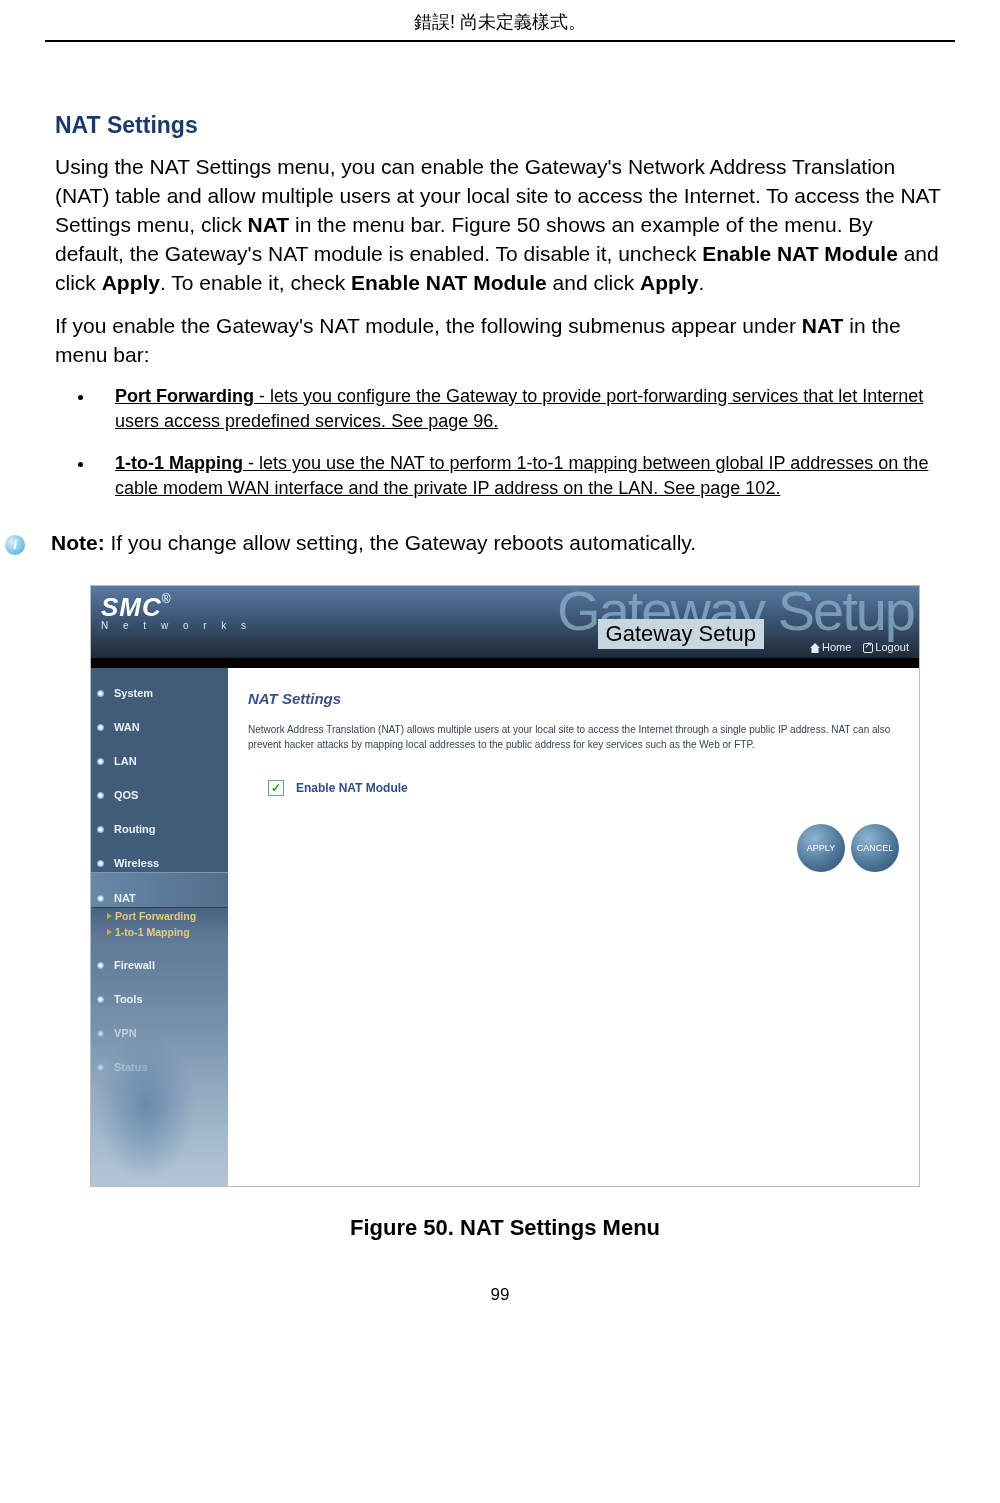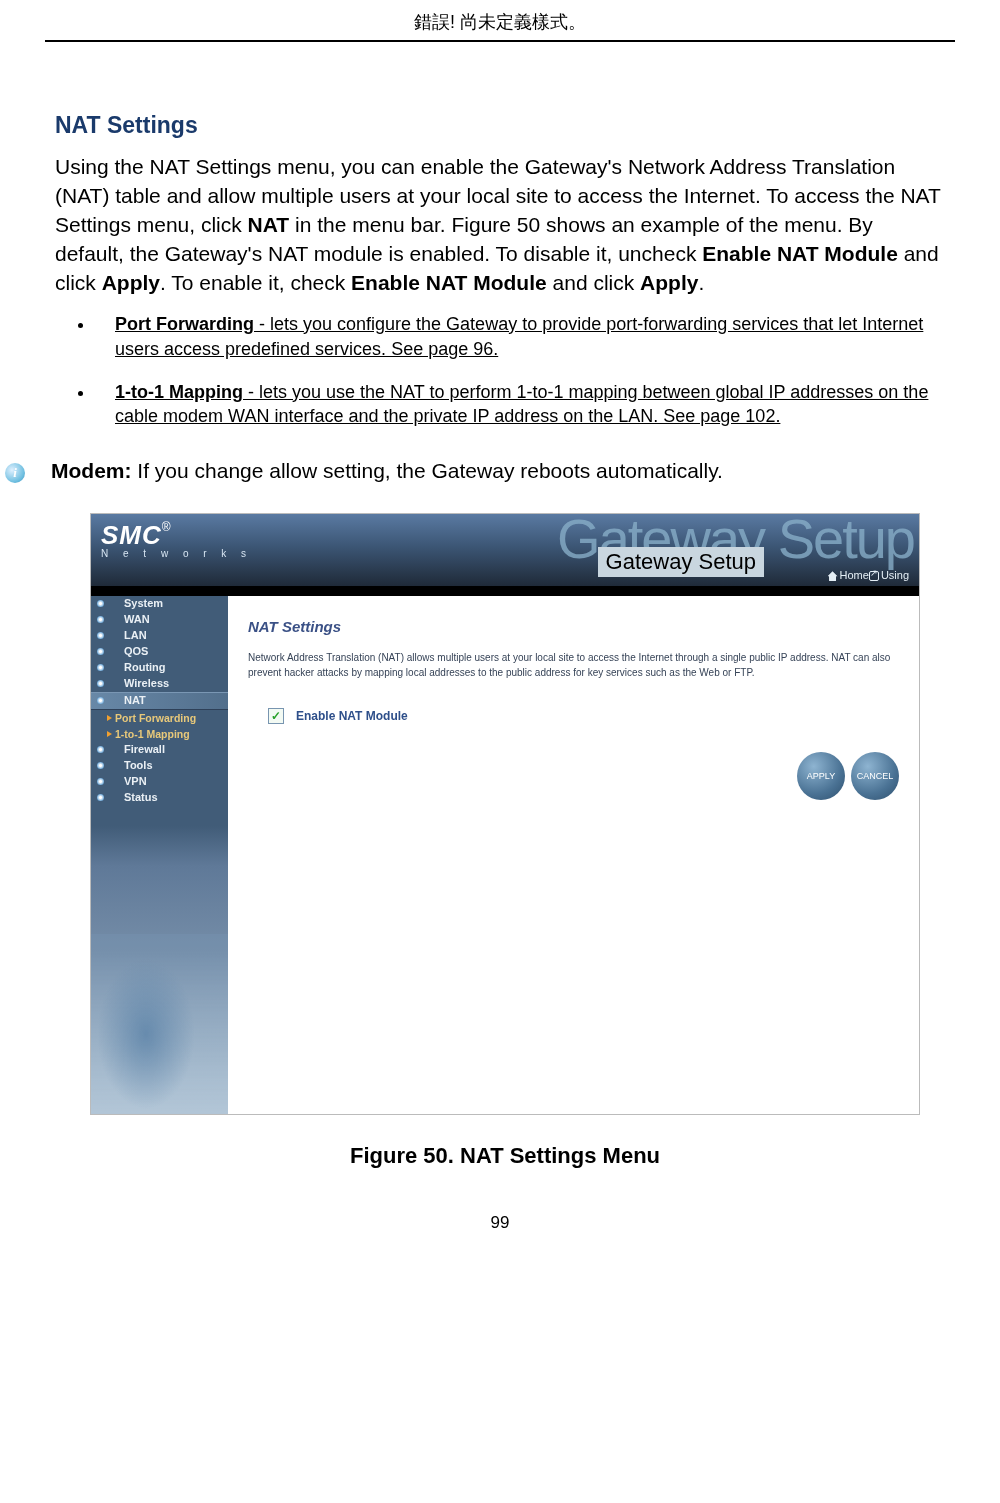--- a/index.html
+++ b/index.html
@@ -133,21 +133,21 @@
       padding: 2px 8px;
       font-family: Arial, sans-serif;
     }
     .ss-links {
       position: absolute;
       right: 10px;
       bottom: 5px;
       font-size: 11px;
       color: #e4eef5;
       display: flex;
-      gap: 0;
+      gap: 12px;
       align-items: center;
     }
     .home-icon, .logout-icon {
       display: inline-block;
       width: 10px; height: 10px;
       background: #e4eef5;
       margin-right: 2px;
       vertical-align: middle;
     }
     .home-icon { clip-path: polygon(50% 0, 100% 50%, 85% 50%, 85% 100%, 15% 100%, 15% 50%, 0 50%); }
@@ -164,24 +164,24 @@
     .ss-sidebar {
       width: 137px;
       background: linear-gradient(to bottom, #415c78 0%, #415c78 230px, #5f7998 270px, #8da3b9 450px, #bac9d7 550px);
       color: #eaf0f5;
       font-size: 11px;
       font-family: Verdana, sans-serif;
       font-weight: bold;
       position: relative;
     }
     .ss-sidebar .item {
-      padding: 1px 4px 3px 6px;
-      display: flex;
-      align-items: center;
-      gap: 20px;
+      padding: 19px 4px 3px 6px;
+      display: flex;
+      align-items: center;
+      gap: 10px;
       cursor: pointer;
     }
     .bullet-diamond {
       width: 7px;
       height: 7px;
       background: radial-gradient(circle, #fff 20%, #6ea8d8 70%);
       border-radius: 50%;
       flex: none;
     }
     .item.sel {
@@ -300,43 +300,46 @@
   <div class="header">錯誤! 尚未定義樣式。</div>
   <div class="header-line"></div>
 
   <div class="content">
     <div class="section-title">NAT Settings</div>
 
     <div class="body-text">
       <span>Using the NAT Settings menu, you can enable the Gateway's Network Address Translation (NAT) table and allow multiple users at your local site to access the Internet. To access the NAT Settings menu, click </span><b>NAT</b><span> in the menu bar. Figure 50 shows an example of the menu. By default, the Gateway's NAT module is enabled. To disable it, uncheck </span><b>Enable NAT Module</b><span> and click </span><b>Apply</b><span>. To enable it, check </span><b>Enable NAT Module</b><span> and click </span><b>Apply</b><span>.</span>
     </div>
 
+    <div class="body-text">
+      <span>If you enable the Gateway's NAT module, the following submenus appear under </span><b>NAT</b><span> in the menu bar:</span>
+    </div>
 
     <ul class="bullets">
       <li><b>Port Forwarding</b><span> - lets you configure the Gateway to provide port-forwarding services that let Internet users access predefined services. See page 96.</span></li>
       <li><b>1-to-1 Mapping</b><span> - lets you use the NAT to perform 1-to-1 mapping between global IP addresses on the cable modem WAN interface and the private IP address on the LAN. See page 102.</span></li>
     </ul>
 
     <div class="note-row">
       <div class="info-icon">i</div>
-      <div class="note-text"><b>Modem:</b><span> If you change allow setting, the Gateway reboots automatically.</span></div>
+      <div class="note-text"><b>Note:</b><span> If you change allow setting, the Gateway reboots automatically.</span></div>
     </div>
 
     <div class="figure-wrap">
       <div class="screenshot">
         <div class="ss-header">
           <div class="ss-logo">
             <span class="smc">SMC</span><span class="reg">®</span>
             <span class="networks">N e t w o r k s</span>
           </div>
           <div class="gw-bg">Gateway Setup</div>
           <div class="gw-ov">Gateway Setup</div>
           <div class="ss-links">
             <span><span class="home-icon"></span><span>Home</span></span>
-            <span><span class="logout-icon"></span><span>Using</span></span>
+            <span><span class="logout-icon"></span><span>Logout</span></span>
           </div>
         </div>
         <div class="ss-black-bar"></div>
         <div class="ss-body">
           <div class="ss-sidebar">
             <div class="item">
                 <span class="bullet-diamond"></span>
                 <span>System</span>
               </div>
             <div class="item">

